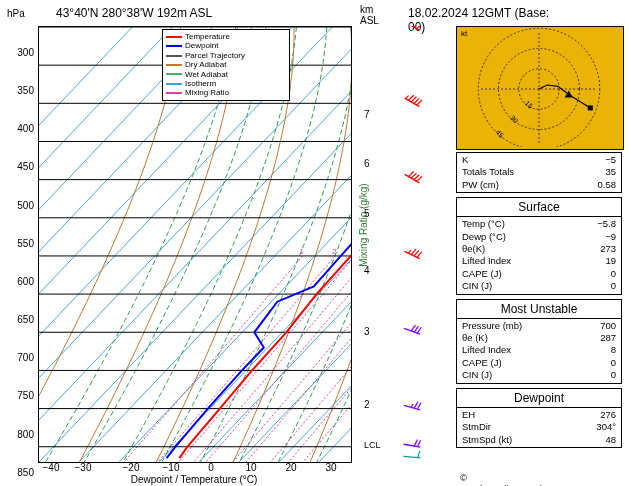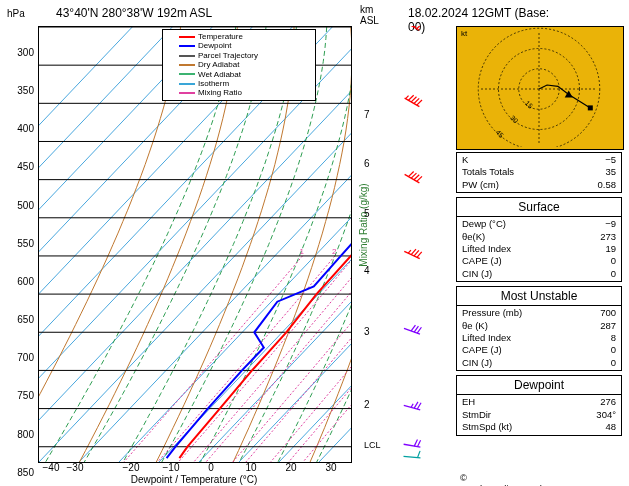--- a/index.html
+++ b/index.html
@@ -14,21 +14,21 @@
   .plot{position:absolute;left:38px;top:26px;width:312px;height:435px;border:1px solid #000;background:#fff;overflow:hidden;}
   .plot svg{position:absolute;left:0;top:0;}
 
   .ylabels{position:absolute;left:0;top:26px;width:36px;height:435px;}
   .ylabels div{position:absolute;right:2px;font-size:10px;color:#000;transform:translateY(-50%);}
 
   .xlabels{position:absolute;left:38px;top:462px;width:312px;height:14px;}
   .xlabels div{position:absolute;font-size:10px;color:#000;transform:translateX(-50%);margin-left:13px;}
   .xaxis-title{position:absolute;left:194px;top:474px;font-size:10px;color:#000;transform:translateX(-50%);}
 
-  .legend{position:absolute;left:162px;top:29px;width:120px;background:#fff;border:1px solid #000;padding:2px 16px;font-size:8px;line-height:9.4px;color:#000;}
+  .legend{position:absolute;left:162px;top:29px;width:120px;background:#fff;border:1px solid #000;padding:2px 3px;font-size:8px;line-height:9.4px;color:#000;}
   .legend .row{display:flex;align-items:center;gap:3px;}
   .legend .swatch{display:inline-block;width:16px;height:0;border-top-width:2px;border-top-style:solid;}
 
   .mixing-axis-title{position:absolute;left:358px;top:225px;font-size:10px;color:#2e7d32;transform:rotate(-90deg) translateX(-50%);transform-origin:left top;white-space:nowrap;}
 
   .kmticks{position:absolute;left:352px;top:26px;width:30px;height:435px;}
   .kmticks div{position:absolute;font-size:10px;color:#000;transform:translateY(-50%);}
   .lcl{position:absolute;left:364px;top:440px;font-size:9px;color:#000;}
 
   
@@ -134,21 +134,21 @@
         <line x1="0" y1="343.42105263157896" x2="312" y2="343.42105263157896" stroke="#000" stroke-width="1"></line>
         <line x1="0" y1="381.57894736842104" x2="312" y2="381.57894736842104" stroke="#000" stroke-width="1"></line>
         <line x1="0" y1="419.7368421052632" x2="312" y2="419.7368421052632" stroke="#000" stroke-width="1"></line>
         <polyline points="140.4,431.2 148.5,419.7 180.8,381.6 213.0,343.4 247.3,305.3 277.5,267.1 311.8,228.9 346.0,190.8 380.2,152.6 412.5,114.5 446.8,76.3 483.0,38.2 521.3,0.0" fill="none" stroke="#ff0000" stroke-width="2"></polyline>
         <polyline points="127.6,431.2 136.5,419.7 168.8,381.6 203.0,343.4 224.8,320.5 215.3,305.3 238.3,274.7 274.8,259.5 301.8,228.9 336.0,190.8 370.2,152.6 402.5,114.5 422.3,91.6 412.8,76.3 425.3,61.1 445.0,38.2 464.8,15.3 477.3,0.0" fill="none" stroke="#0000ff" stroke-width="2"></polyline>
       </svg>
   </div>
 
   <div class="xlabels" id="xlabels">
       <div style="left: 0px;">−40</div>
-      <div style="left: 24px;">−30</div>
+      <div style="left: 32px;">−30</div>
       <div style="left: 80px;">−20</div>
       <div style="left: 120px;">−10</div>
       <div style="left: 160px;">0</div>
       <div style="left: 200px;">10</div>
       <div style="left: 240px;">20</div>
       <div style="left: 280px;">30</div>
     </div>
   <div class="xaxis-title">Dewpoint / Temperature (°C)</div>
 
   <div class="legend" id="legend">
@@ -264,20 +264,24 @@
         <div class="ln">
           <span class="k">PW (cm)</span>
           <span class="v">0.58</span>
         </div>
       </div>
     <div class="tbl">
       <div class="hdr">Surface</div>
       <div class="sep"></div>
       <div id="tbl-surface">
           <div class="ln">
+            <span class="k">Temp (°C)</span>
+            <span class="v">−5.8</span>
+          </div>
+          <div class="ln">
             <span class="k">Dewp (°C)</span>
             <span class="v">−9</span>
           </div>
           <div class="ln">
             <span class="k">θe(K)</span>
             <span class="v">273</span>
           </div>
           <div class="ln">
             <span class="k">Lifted Index</span>
             <span class="v">19</span>

